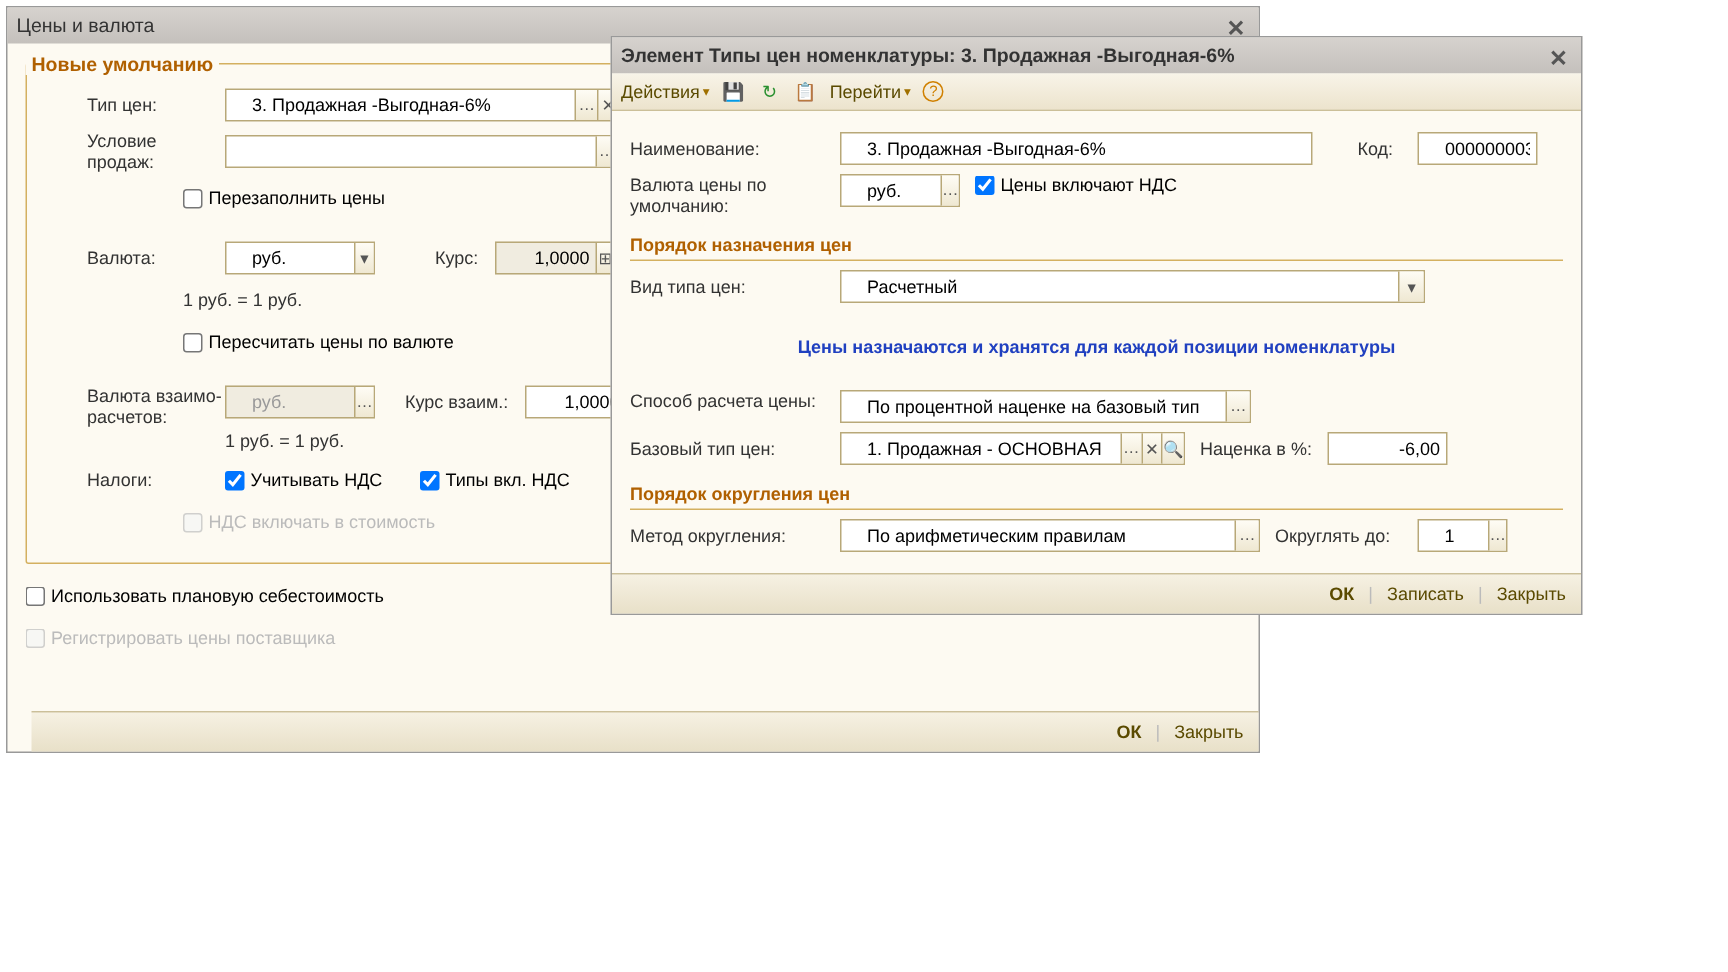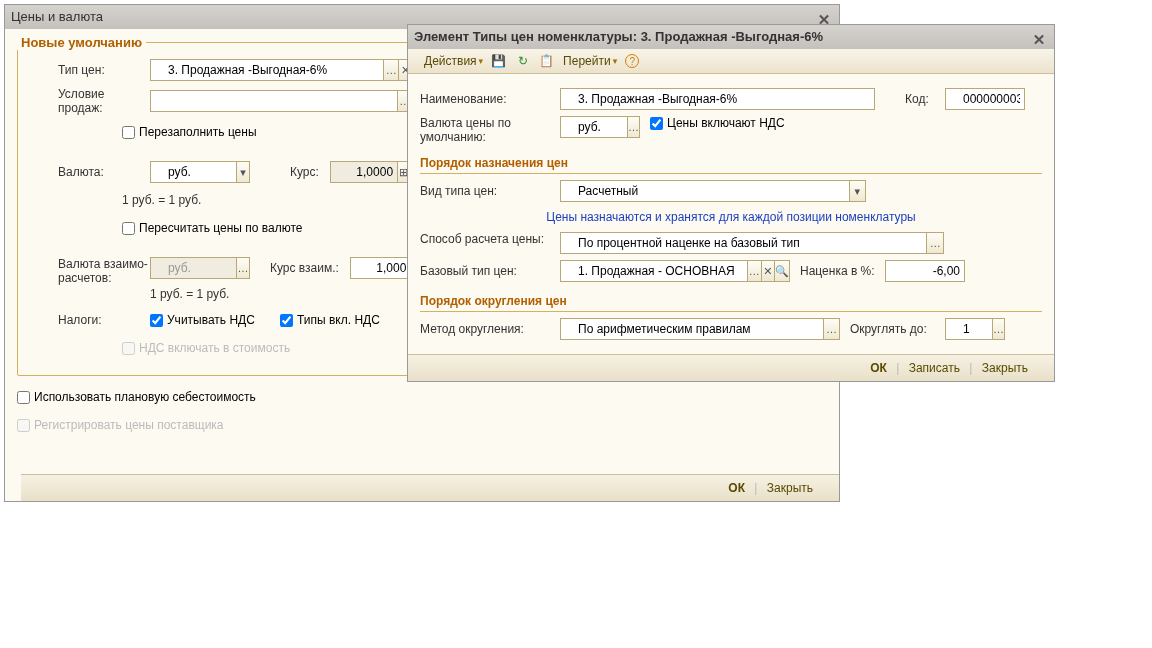--- a/index.html
+++ b/index.html
@@ -10,29 +10,29 @@
   .content { padding: 8px 12px; }
   .group-title { color: #b06000; font-weight: bold; font-size: 13px; }
   .row { display: flex; align-items: center; margin: 6px 0; min-height:22px;}
   .label { width: 92px; color:#333;margin-left:28px;}
   .label2 { width: 140px; color:#333;}
   .field { display:flex; align-items:center; border:1px solid #b8a878; background:#fff; height:22px; }
   .field input { border:none; outline:none; height:20px; padding:0 4px; font-size:12px; width:100%; background:transparent; color:#000;margin-left:13px;}
   .fbtn { width:18px; height:20px; border-left:1px solid #b8a878; display:flex; align-items:center; justify-content:center; cursor:pointer; font-size:11px; color:#555; background:linear-gradient(#fefcf5,#efe8d2);}
   .chk { display:flex; align-items:center; gap:4px;}
   .chk input { margin:0;}
-  .footer { background: linear-gradient(#f6f1e3,#e8e0c8); border-top:1px solid #cbbf99; padding:6px 26px; text-align:right;}
+  .footer { background: linear-gradient(#f6f1e3,#e8e0c8); border-top:1px solid #cbbf99; padding:6px 10px; text-align:right;}
   .footer span { color:#5a4a00; cursor:pointer;}
   .footer .sep { color:#bbb; margin:0 6px;}
-  .toolbar { background: linear-gradient(#f8f4e8,#ece3cd); border-bottom:1px solid #cbbf99; padding:4px 16px; display:flex; align-items:center; gap:8px;}
+  .toolbar { background: linear-gradient(#f8f4e8,#ece3cd); border-bottom:1px solid #cbbf99; padding:4px 6px; display:flex; align-items:center; gap:8px;}
   .tbtn { color:#5a4a00; cursor:pointer; display:flex; align-items:center; gap:2px;}
   .tbtn .tri { font-size:9px; color:#a07000;}
   .ticon { width:16px; height:16px; cursor:pointer; display:inline-flex; align-items:center; justify-content:center;}
   .section { color:#b06000; font-weight:bold; border-bottom:1px solid #d4b060; padding-bottom:3px; margin:12px 0 6px;}
-  .bluehint { color:#2040c0; text-align:center; margin:8px 0; font-size:12px;}
+  .bluehint { color:#2040c0; text-align:center; margin:22px 0; font-size:12px;font-weight:bold;}
   .w60{width:60px;} .w80{width:80px;} .w100{width:100px;} .w230{width:230px;} .w315{width:315px;} .w495{width:495px;}
   .disabled{color:#bbb;}
   .small{font-size:12px; color:#333;}
   .selected-name{background:#4a7cd0; color:#fff;}
 </style>
 </head>
 <body>
 
 <div class="window" style="left:4px; top:4px; width:836px; height:498px;">
   <div class="titlebar">
@@ -183,29 +183,29 @@
       <div style="width:10px;"></div>
       <label class="chk">
         <input type="checkbox" checked="" style="">
           <span>Цены включают НДС</span>
       </label>
     </div>
 
     <div class="section">Порядок назначения цен</div>
     <div class="row">
       <div class="label2">Вид типа цен:</div>
-      <div class="field" style="width:306px;">
+      <div class="field" style="width:390px;">
         <input value="Расчетный" style="">
         <div class="fbtn">▾</div>
       </div>
     </div>
     <div class="bluehint">Цены назначаются и хранятся для каждой позиции номенклатуры</div>
     <div class="row" style="align-items:flex-start;">
       <div class="label2" style="line-height:14px;">Способ расчета цены:</div>
-      <div class="field" style="width:384px;">
+      <div class="field" style="width:274px;">
         <input value="По процентной наценке на базовый тип" style="">
         <div class="fbtn">…</div>
       </div>
     </div>
     <div class="row">
       <div class="label2">Базовый тип цен:</div>
       <div class="field w230">
         <input value="1. Продажная - ОСНОВНАЯ" style="">
         <div class="fbtn">…</div>
         <div class="fbtn">✕</div>

